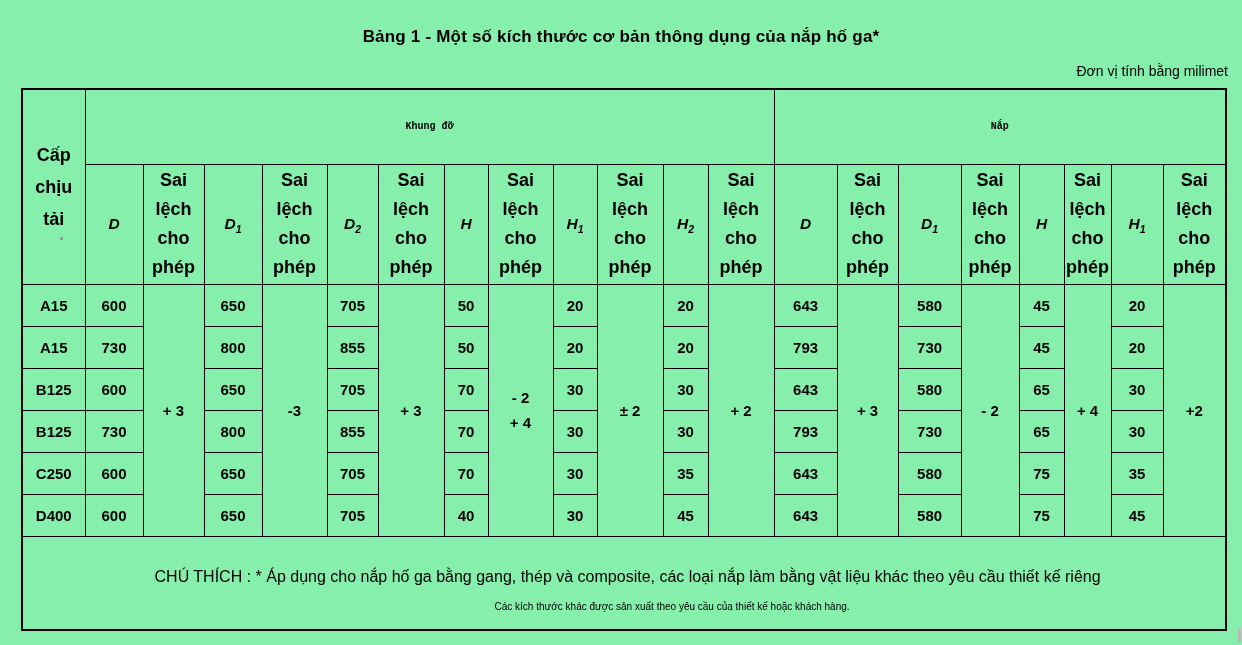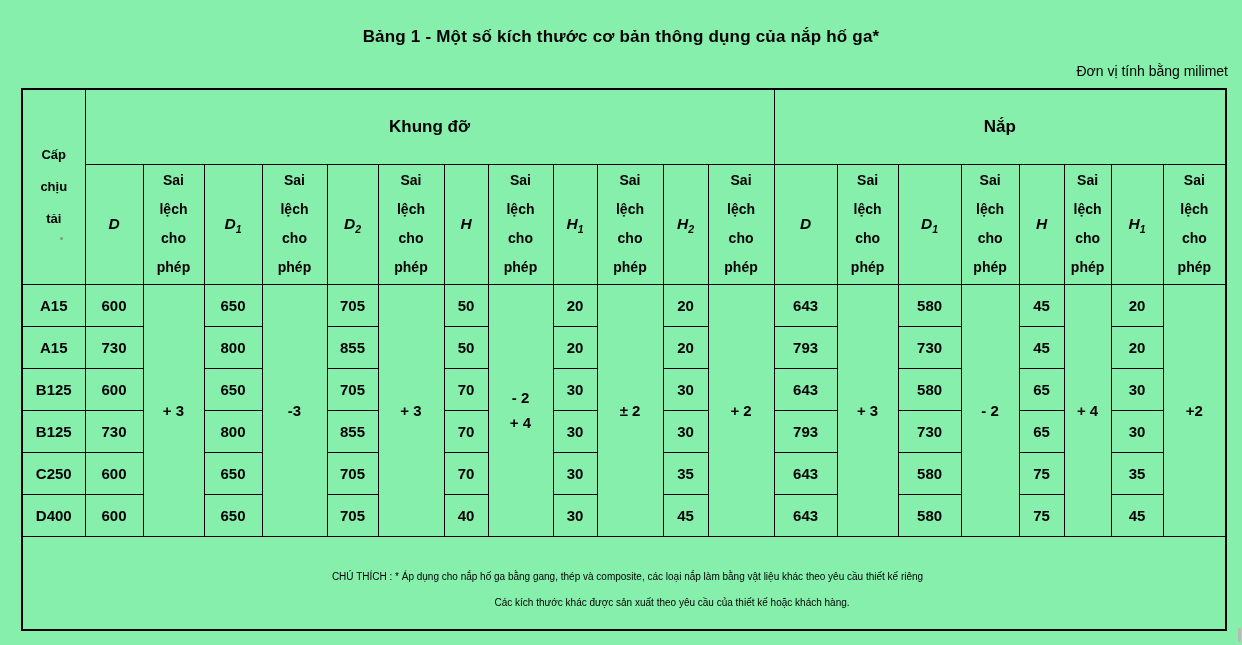--- a/index.html
+++ b/index.html
@@ -42,39 +42,39 @@
     border: 1.5px solid #000;
     padding: 0;
     text-align: center;
     vertical-align: middle;
     overflow: hidden;
   }
   tr.h1 { height: 75px; }
   tr.h2 { height: 120px; }
   tbody tr { height: 42px; font-weight: bold; }
   tfoot tr { height: 94px; }
-  th.group { font-size: 17px; font-weight: bold; }
+  th.group { font-size: 10px; font-weight: bold; font-family: Liberation Mono, monospace; }
   th.loadclass {
-    font-size: 13px;
+    font-size: 18px;
     font-weight: bold;
     line-height: 32px;
     white-space: pre-line;
   }
   th.tolh {
-    font-size: 14px;
+    font-size: 18px;
     font-weight: bold;
     line-height: 29px;
     white-space: pre-line;
   }
   th.sym { font-size: 15.5px; font-weight: bold; font-style: italic; }
   th.sym sub { font-size: 10.5px; line-height: 0; }
   tbody td { font-size: 15px; }
   td.tol { font-size: 15px; white-space: pre-line; line-height: 25px; }
   td.notecell { vertical-align: top; text-align: left; }
-  .note1 { margin: 14px 0 5px 7px; font-size: 10px; }
+  .note1 { margin: 14px 0 5px 7px; font-size: 16px; }
   .note2 { margin: 15px 0 0 96px; font-size: 10px; }
   .artifact-dot {
     position: absolute;
     left: 60px; top: 237px;
     width: 3px; height: 3px;
     background: #777; border-radius: 50%;
     opacity: 0.7;
   }
   .artifact-mark {
     position: absolute;

